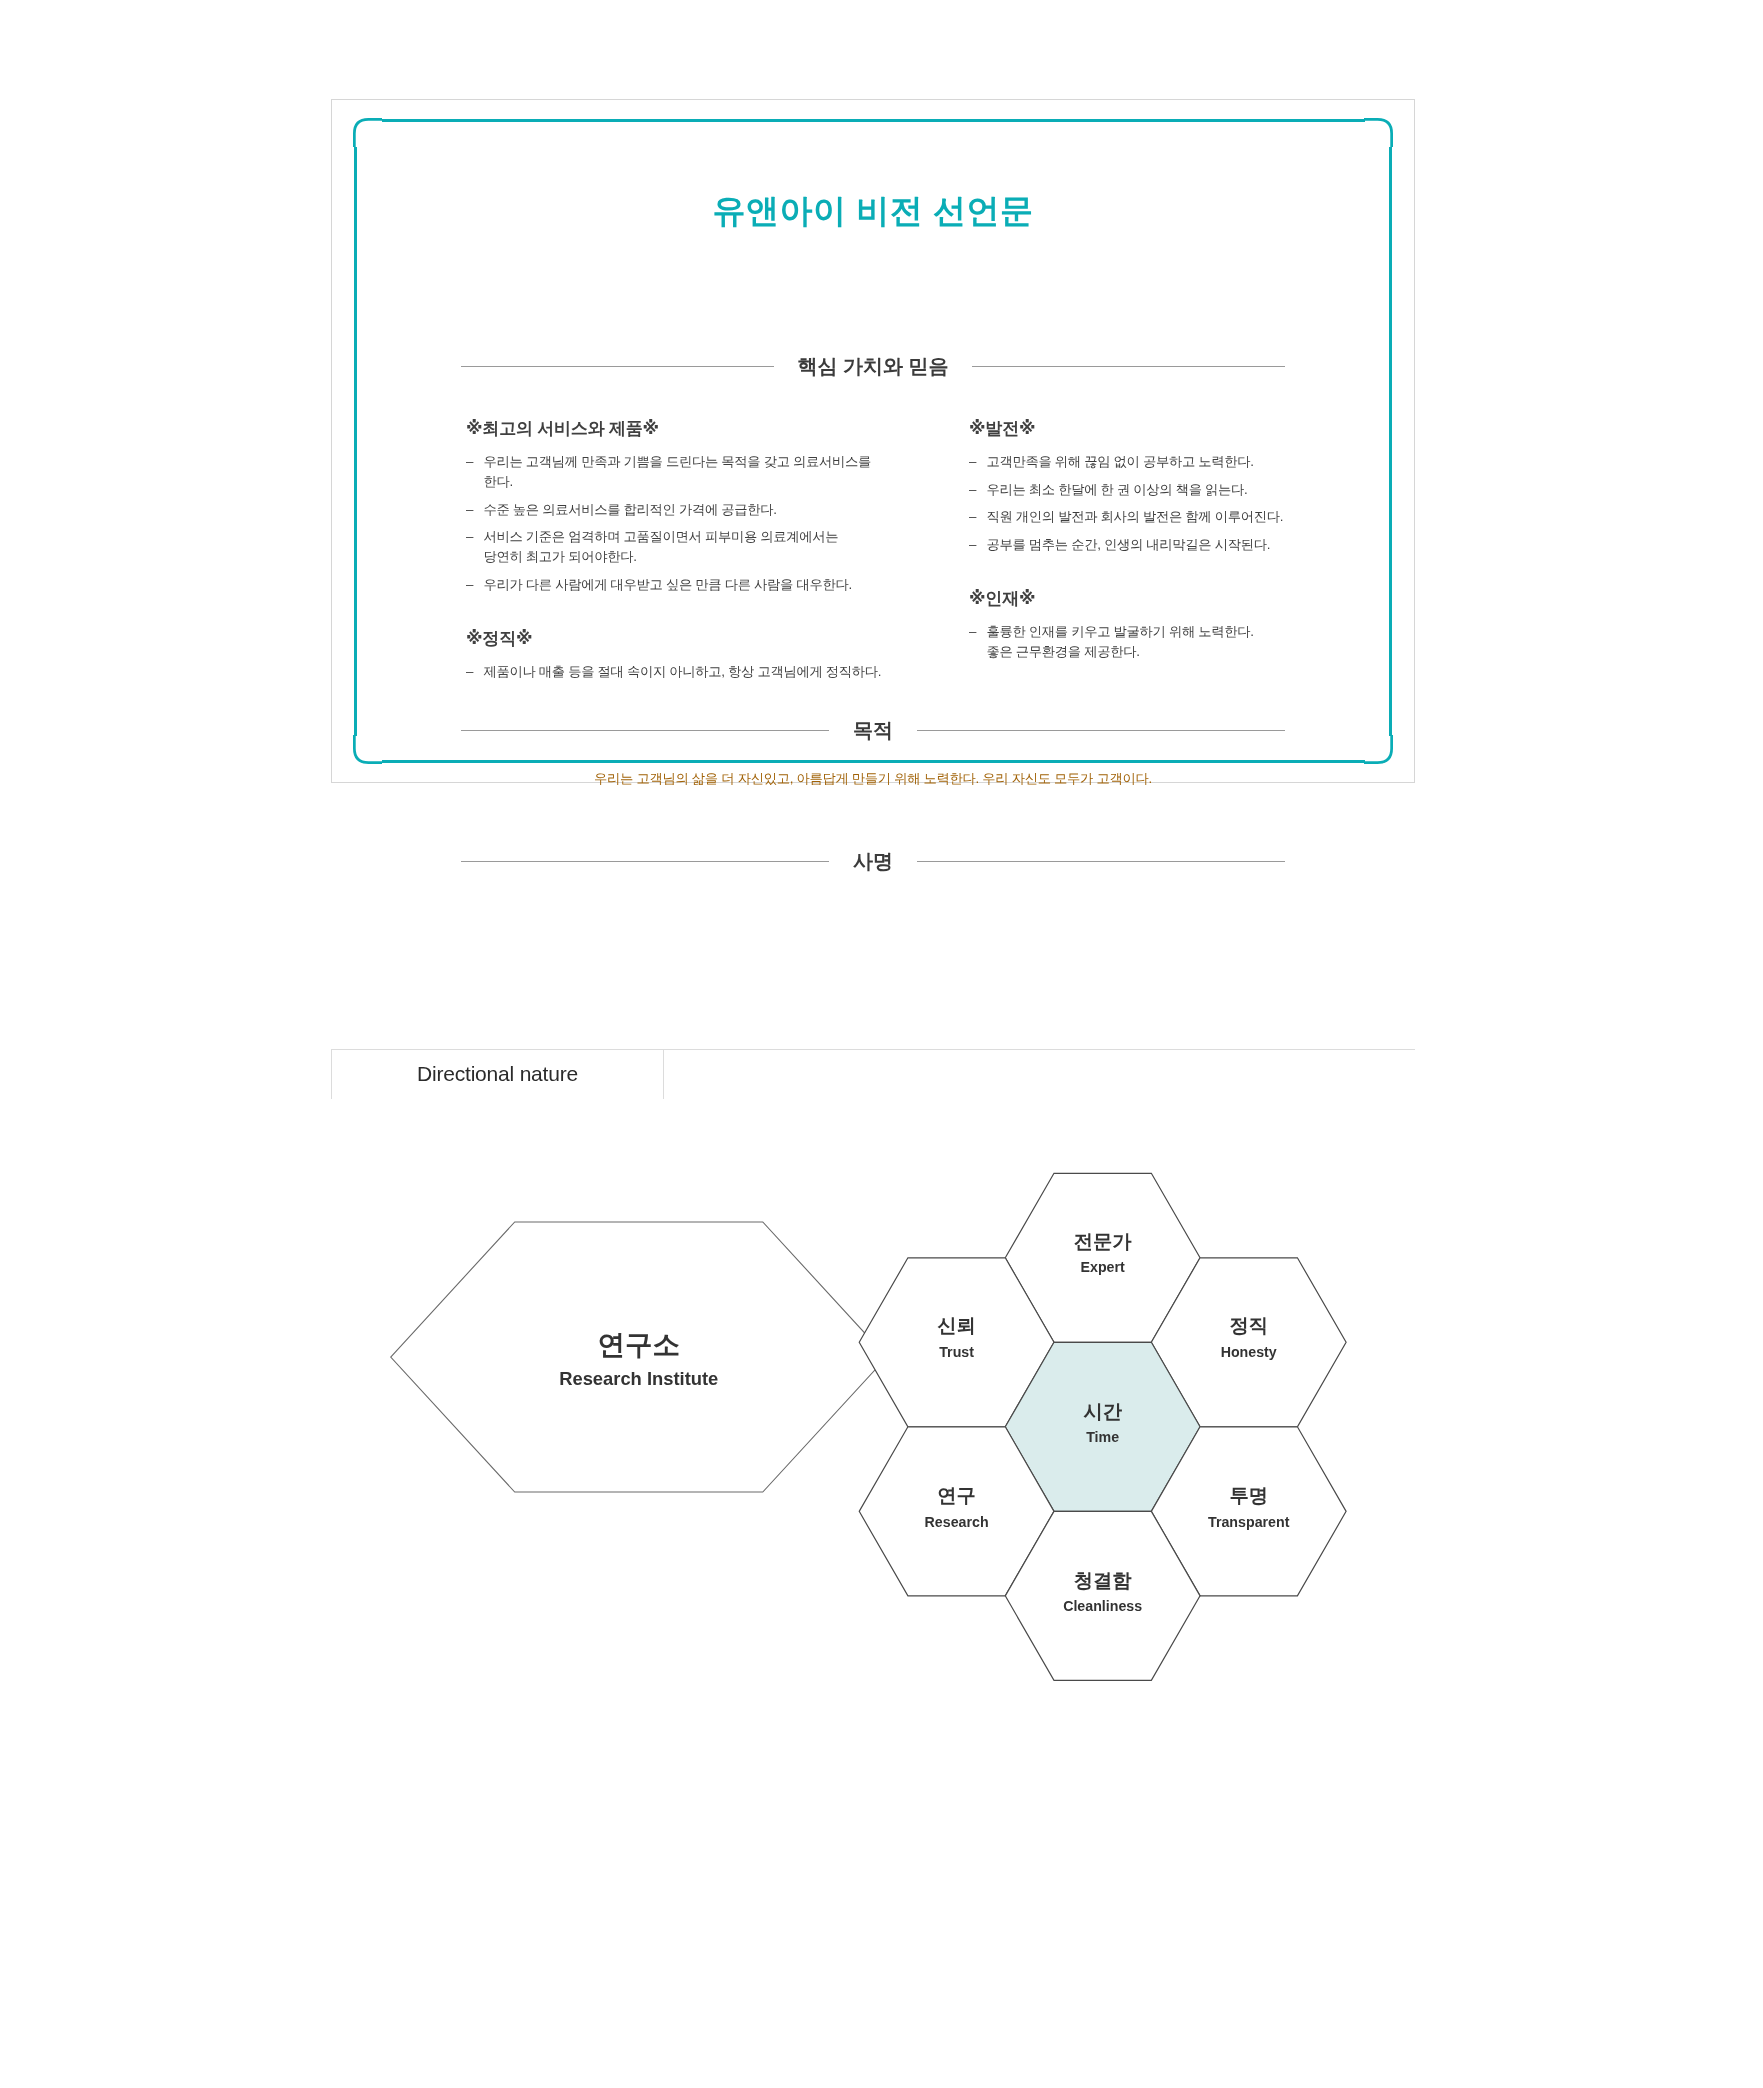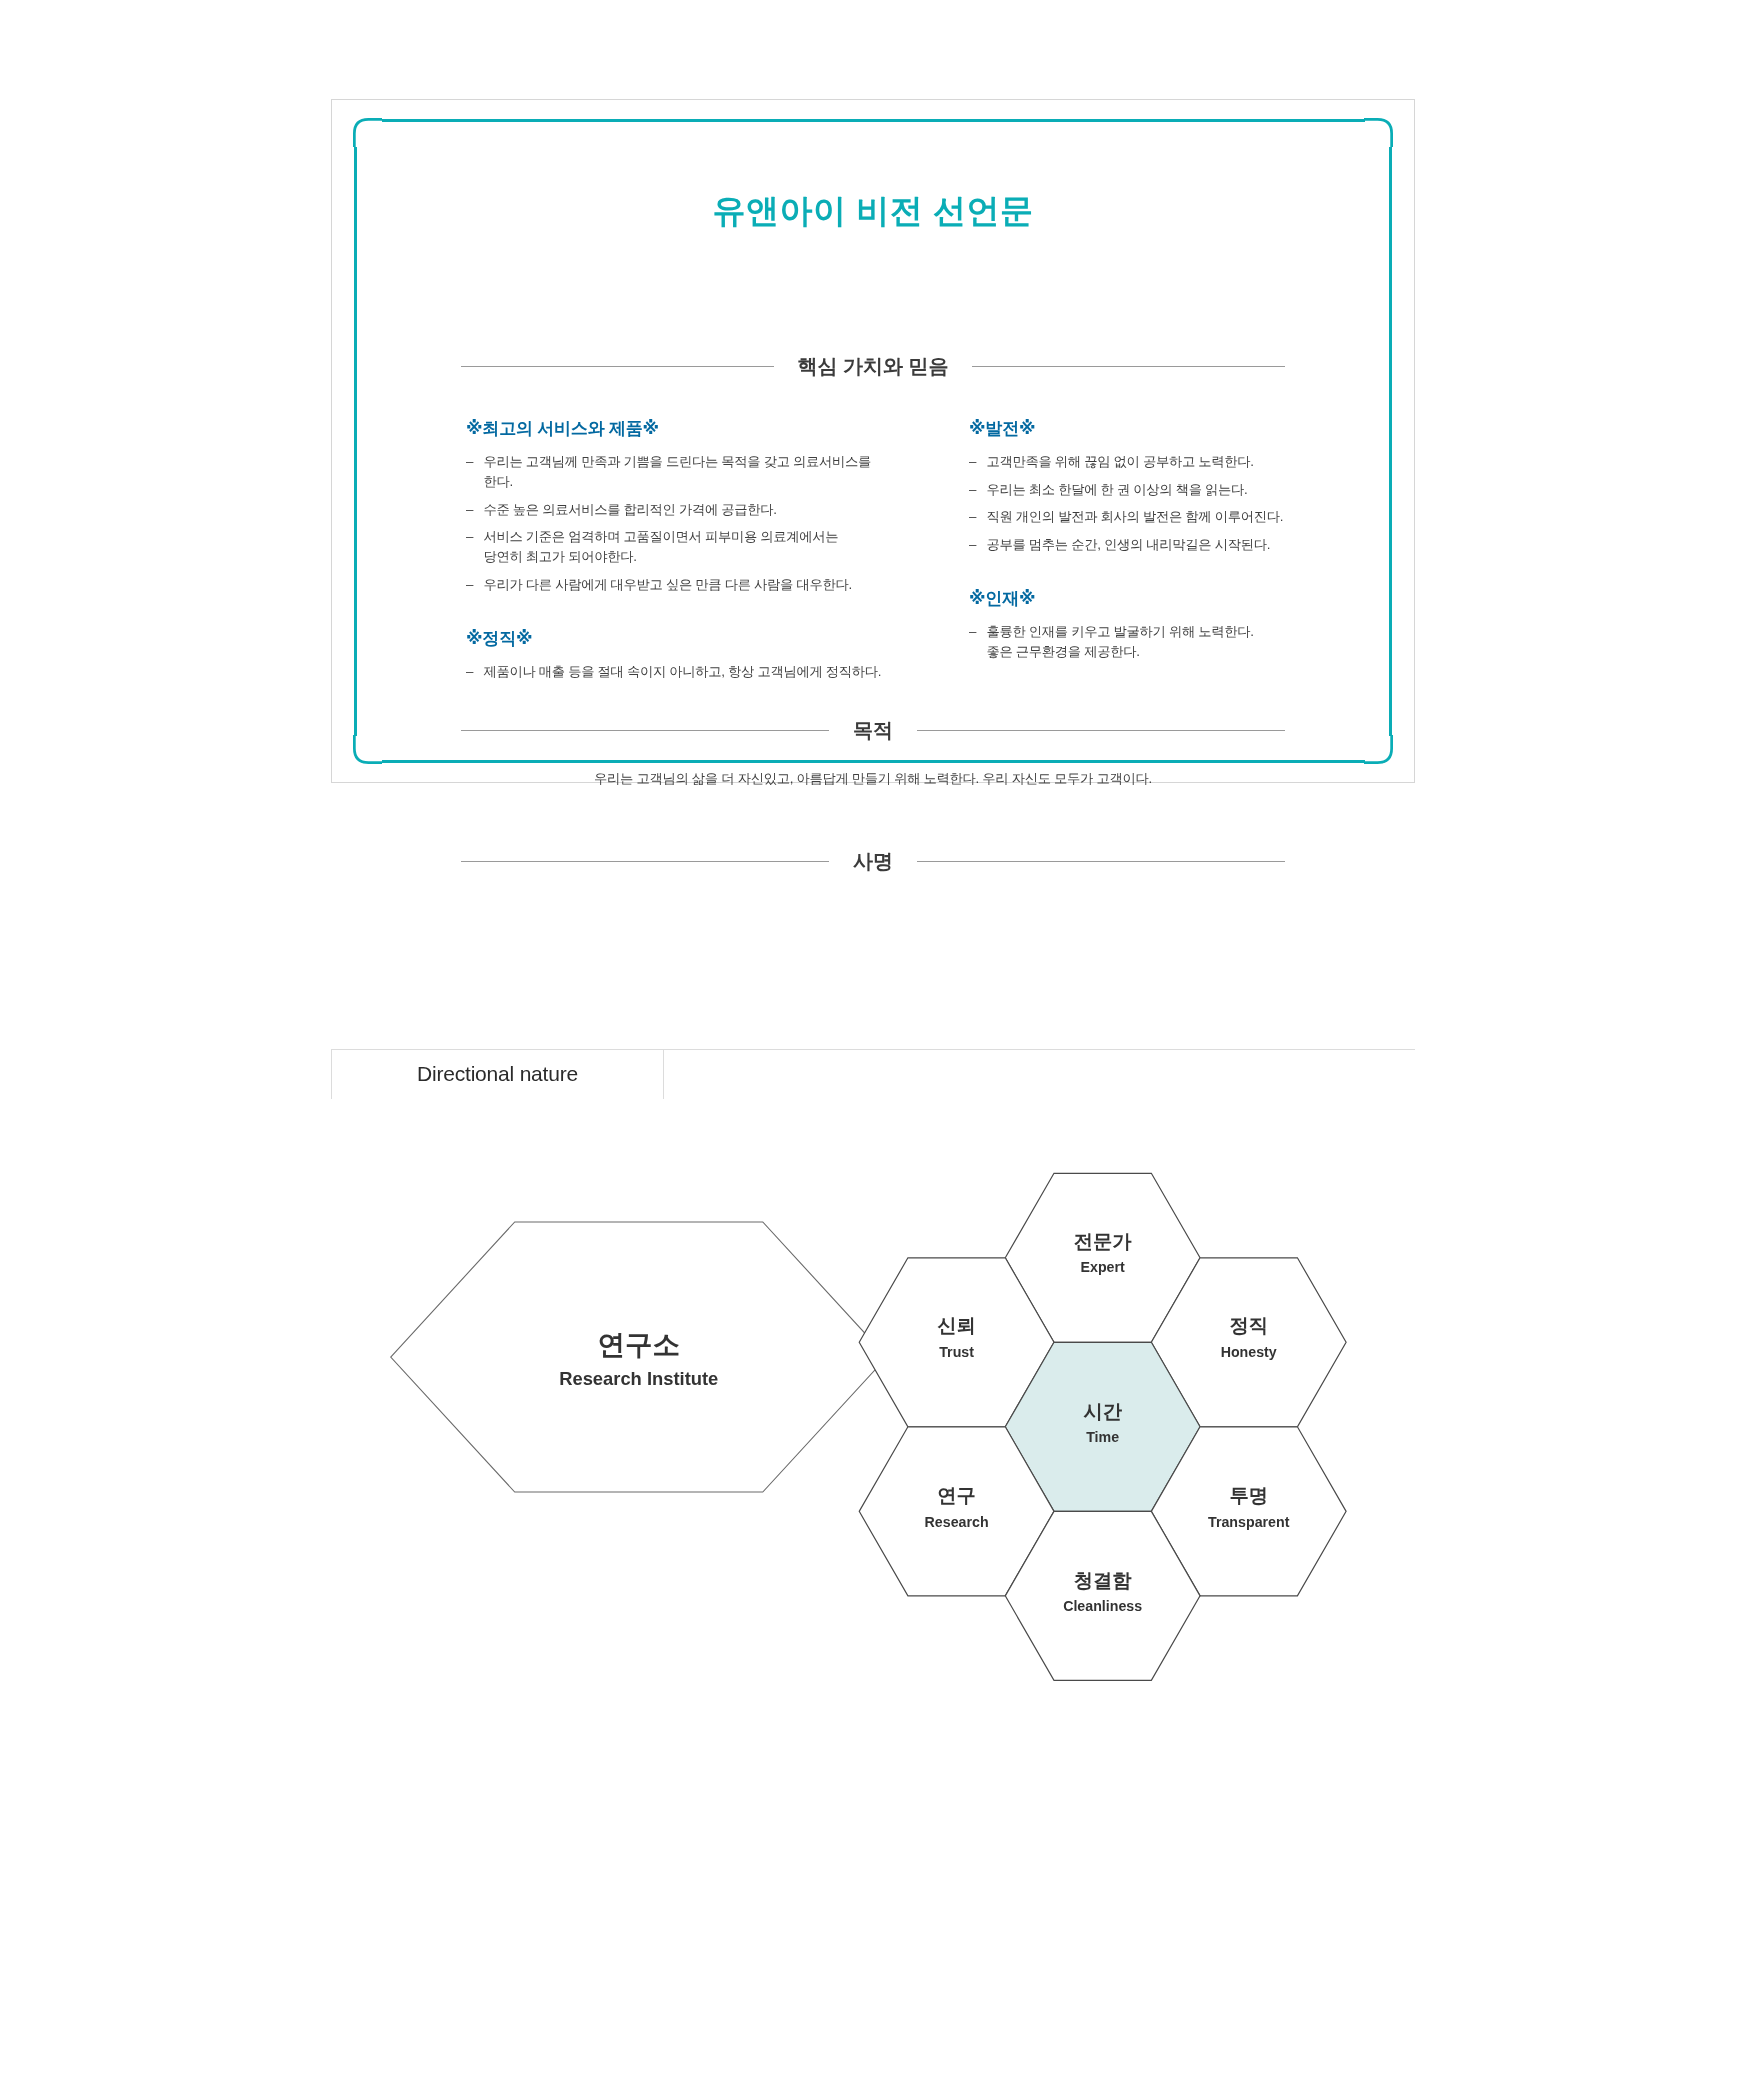--- a/index.html
+++ b/index.html
@@ -116,21 +116,21 @@
     display: flex;
   }
   .values .col { width: 50%; box-sizing: border-box; }
   .values .col.right { padding-left: 84px; }
 
   .val-group { margin-bottom: 27.5px; }
   .val-group:last-child { margin-bottom: 0; margin-top: 32px; }
   .val-title {
     font-size: 17px;
     font-weight: bold;
-    color: #0369a1;
+    color: #404040;
     margin: 0 0 12px 0;
     letter-spacing: -0.2px;
   }
   .val-list { list-style: none; margin: 0; padding: 0; }
   .val-list li {
     position: relative;
     padding-left: 17.4px;
     font-size: 13.3px;
     line-height: 1.52;
     color: #3e3e3e;
@@ -146,21 +146,21 @@
   .val-list li .l2 { display: block; }
 
   .group-honesty { margin-top: 7.3px; }
 
   .body-line {
     position: absolute;
     left: 0;
     right: 0;
     text-align: center;
     font-size: 13.3px;
-    color: #404040;
+    color: #a16207;
     letter-spacing: -0.3px;
   }
   .body-purpose { top: 670px; }
   .body-mission { top: 801px; }
 
   
   .dir-tab-bar {
     position: absolute;
     left: 331px;
     top: 1049px;

